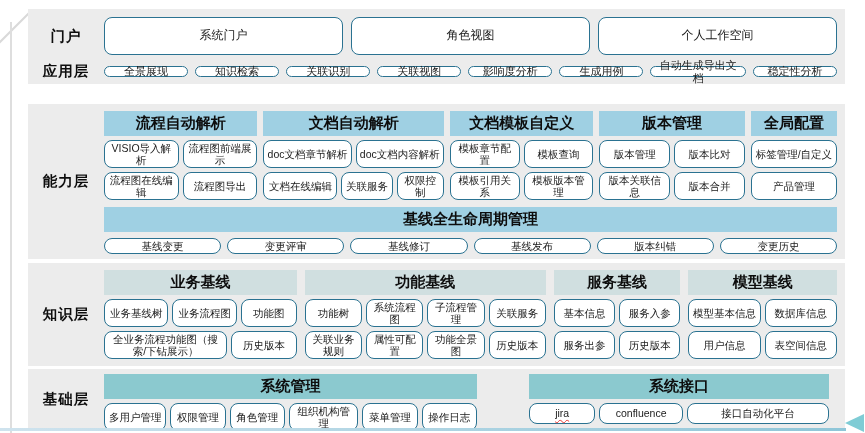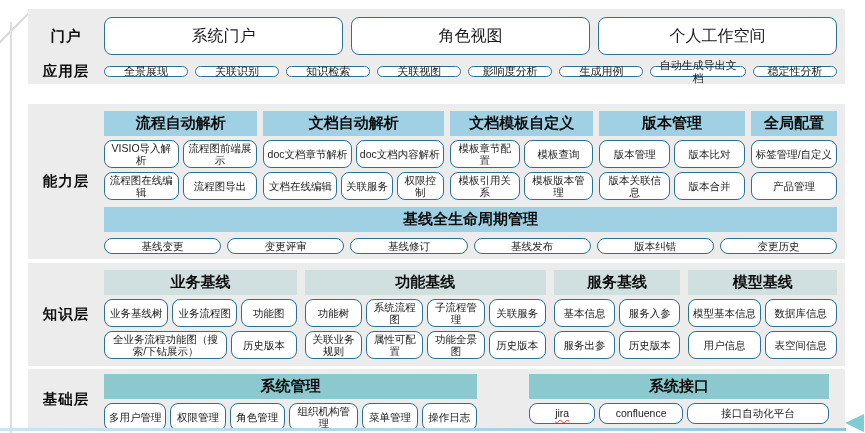--- a/index.html
+++ b/index.html
@@ -25,21 +25,21 @@
 
   
   #band-portal{top:9px;height:54px;}
   #band-app{top:59px;height:25px;}
   #band-cap{top:104px;height:155px;}
   #band-know{top:263px;height:103px;}
   #band-found{top:369px;height:61px;}
 
   
   #band-portal .band-content{gap:8px;padding:8px 8px 8px 0;}
-  #band-portal .btn{flex:1;font-size:16px;}
+  #band-portal .btn{flex:1;font-size:12px;}
 
   
   #band-app .band-content{gap:7px;}
   #band-app .btn{flex:1;font-size:11px;}
 
   
   #band-cap .band-content{flex-direction:column;gap:5px;}
   .cap-groups{display:flex;gap:6px;}
   .cap-groups .grp .row{flex:1;}
   .cap-groups .grp{min-height:84px;}
@@ -84,22 +84,22 @@
       <div class="btn">系统门户</div>
       <div class="btn">角色视图</div>
       <div class="btn">个人工作空间</div>
     </div>
   </div>
 
   <div class="band" id="band-app">
     <div class="band-label">应用层</div>
     <div class="band-content">
       <div class="btn">全景展现</div>
+      <div class="btn">知识检索</div>
       <div class="btn">关联识别</div>
-      <div class="btn">知识检索</div>
       <div class="btn">关联视图</div>
       <div class="btn">影响度分析</div>
       <div class="btn">生成用例</div>
       <div class="btn" style="flex:1.15">自动生成导出文档</div>
       <div class="btn">稳定性分析</div>
     </div>
   </div>
 
   <div class="band" id="band-cap">
     <div class="band-label">能力层</div>

